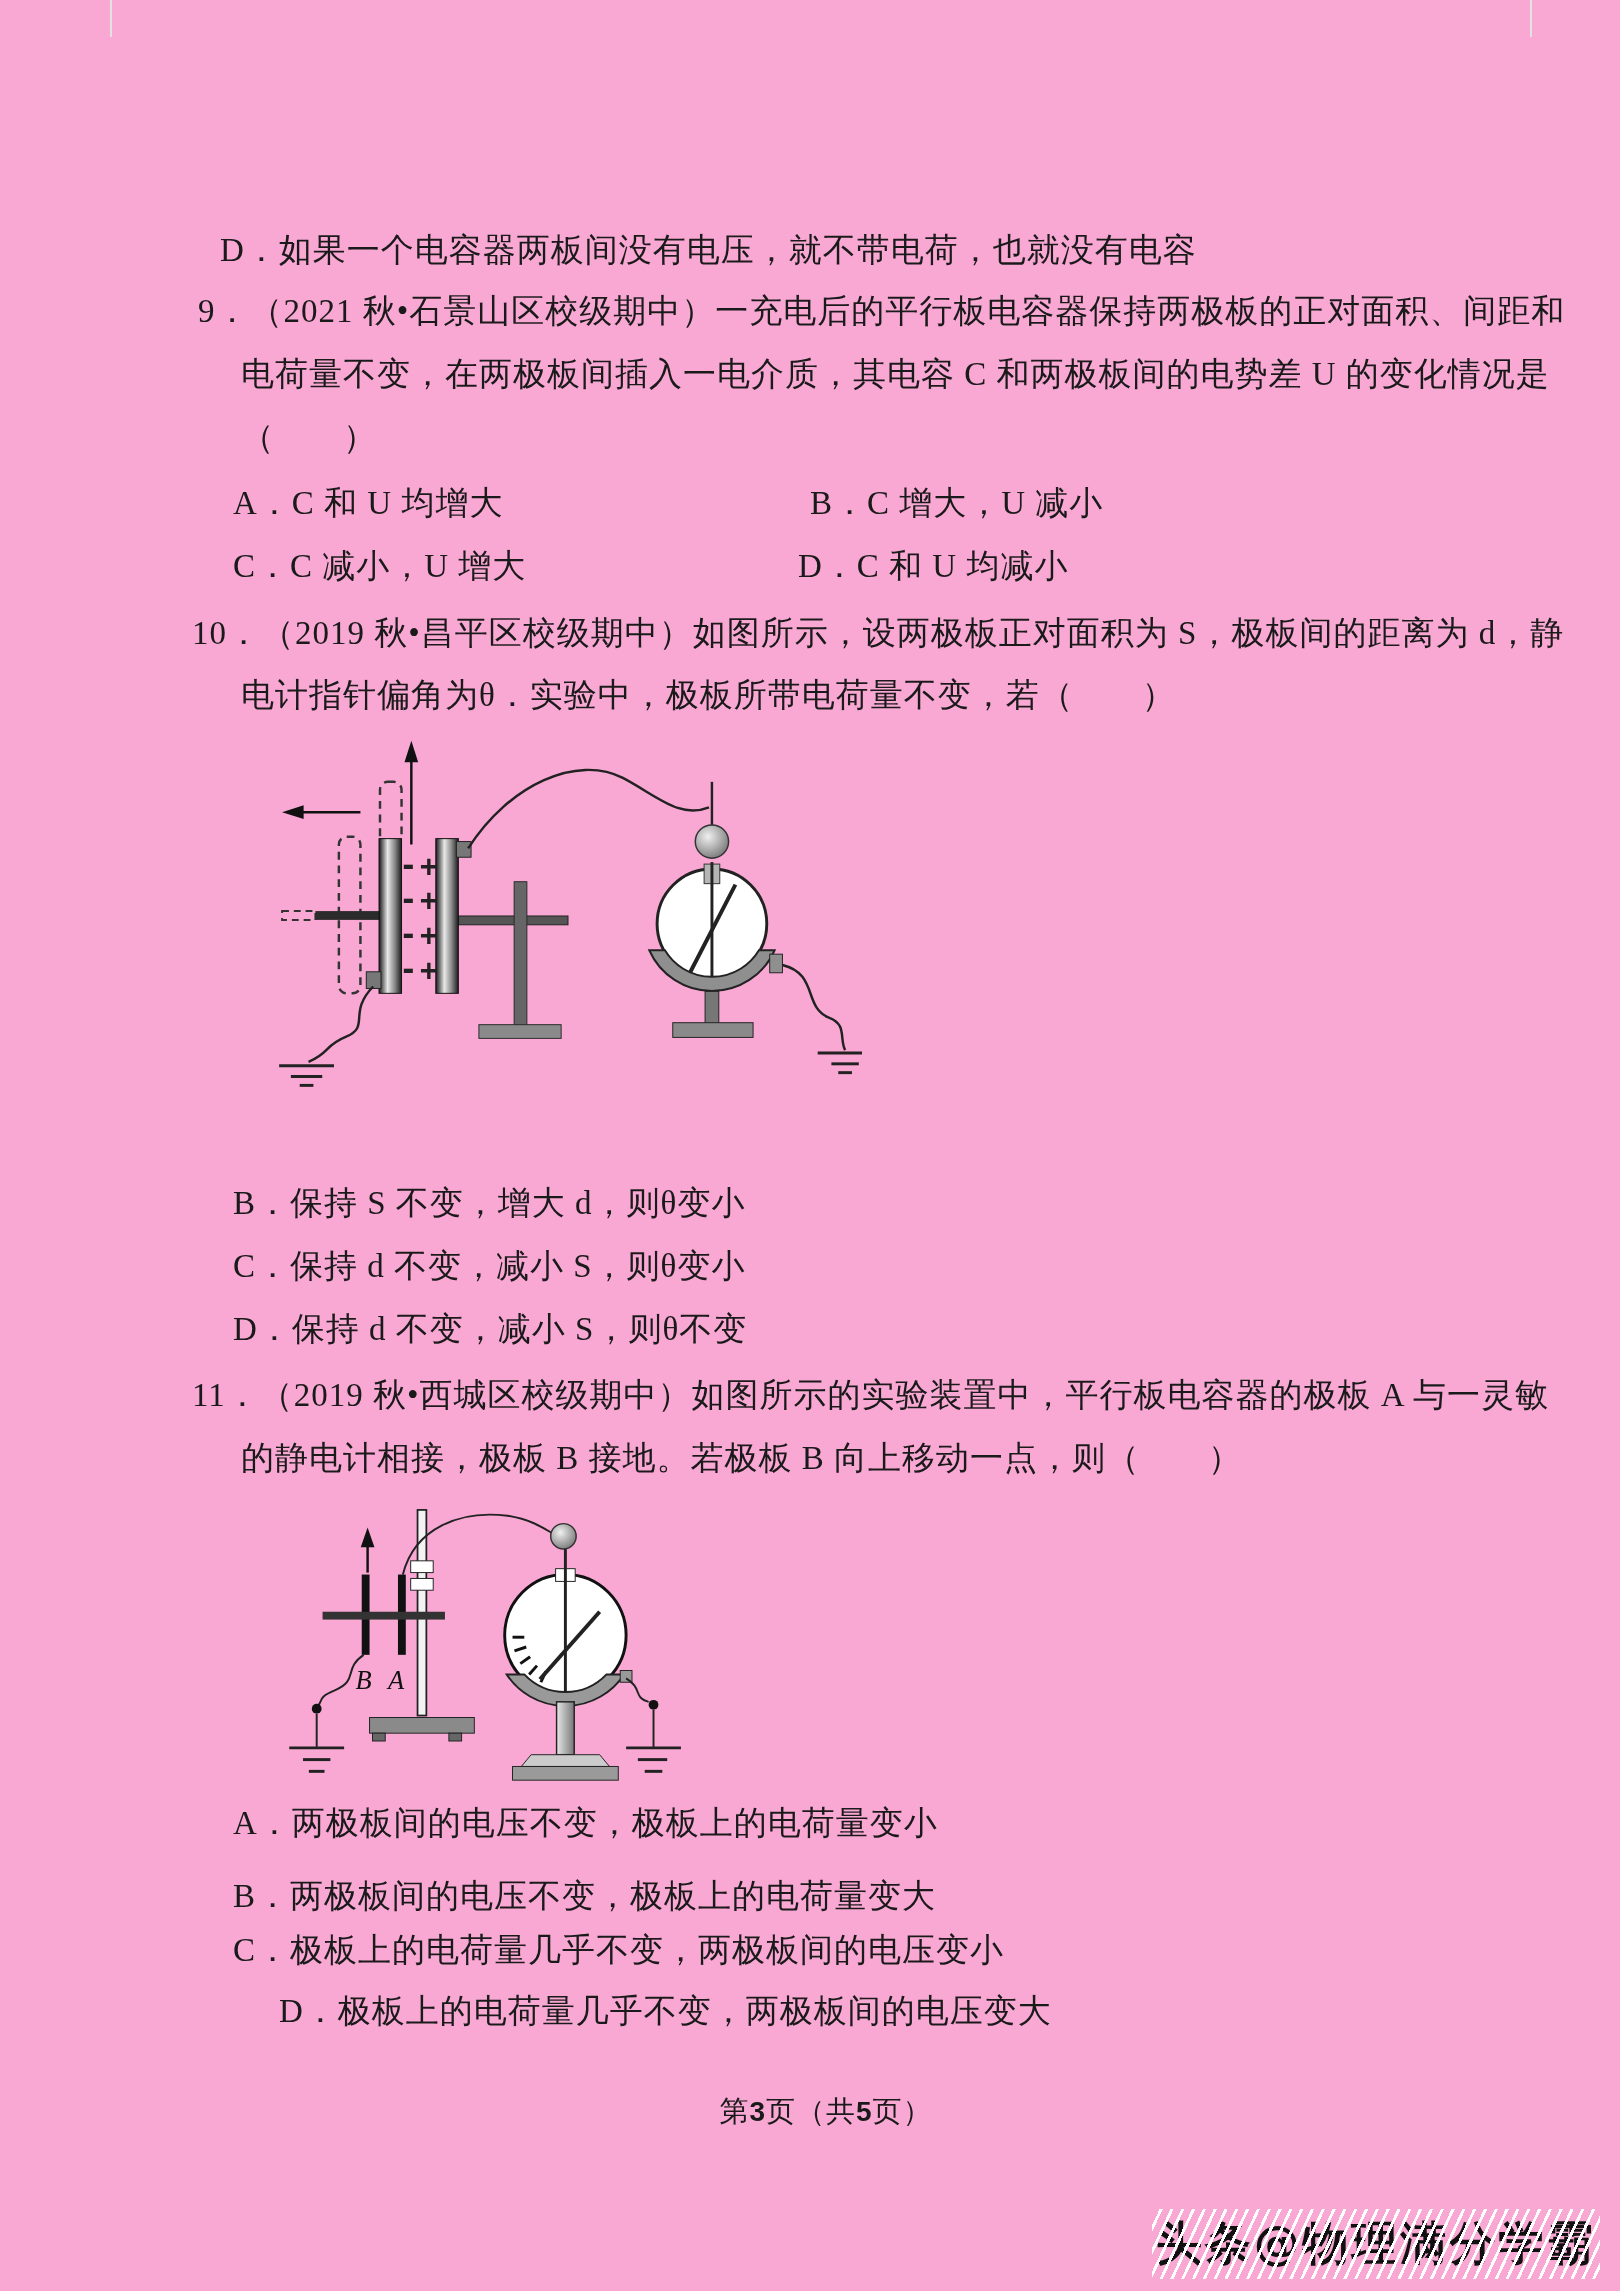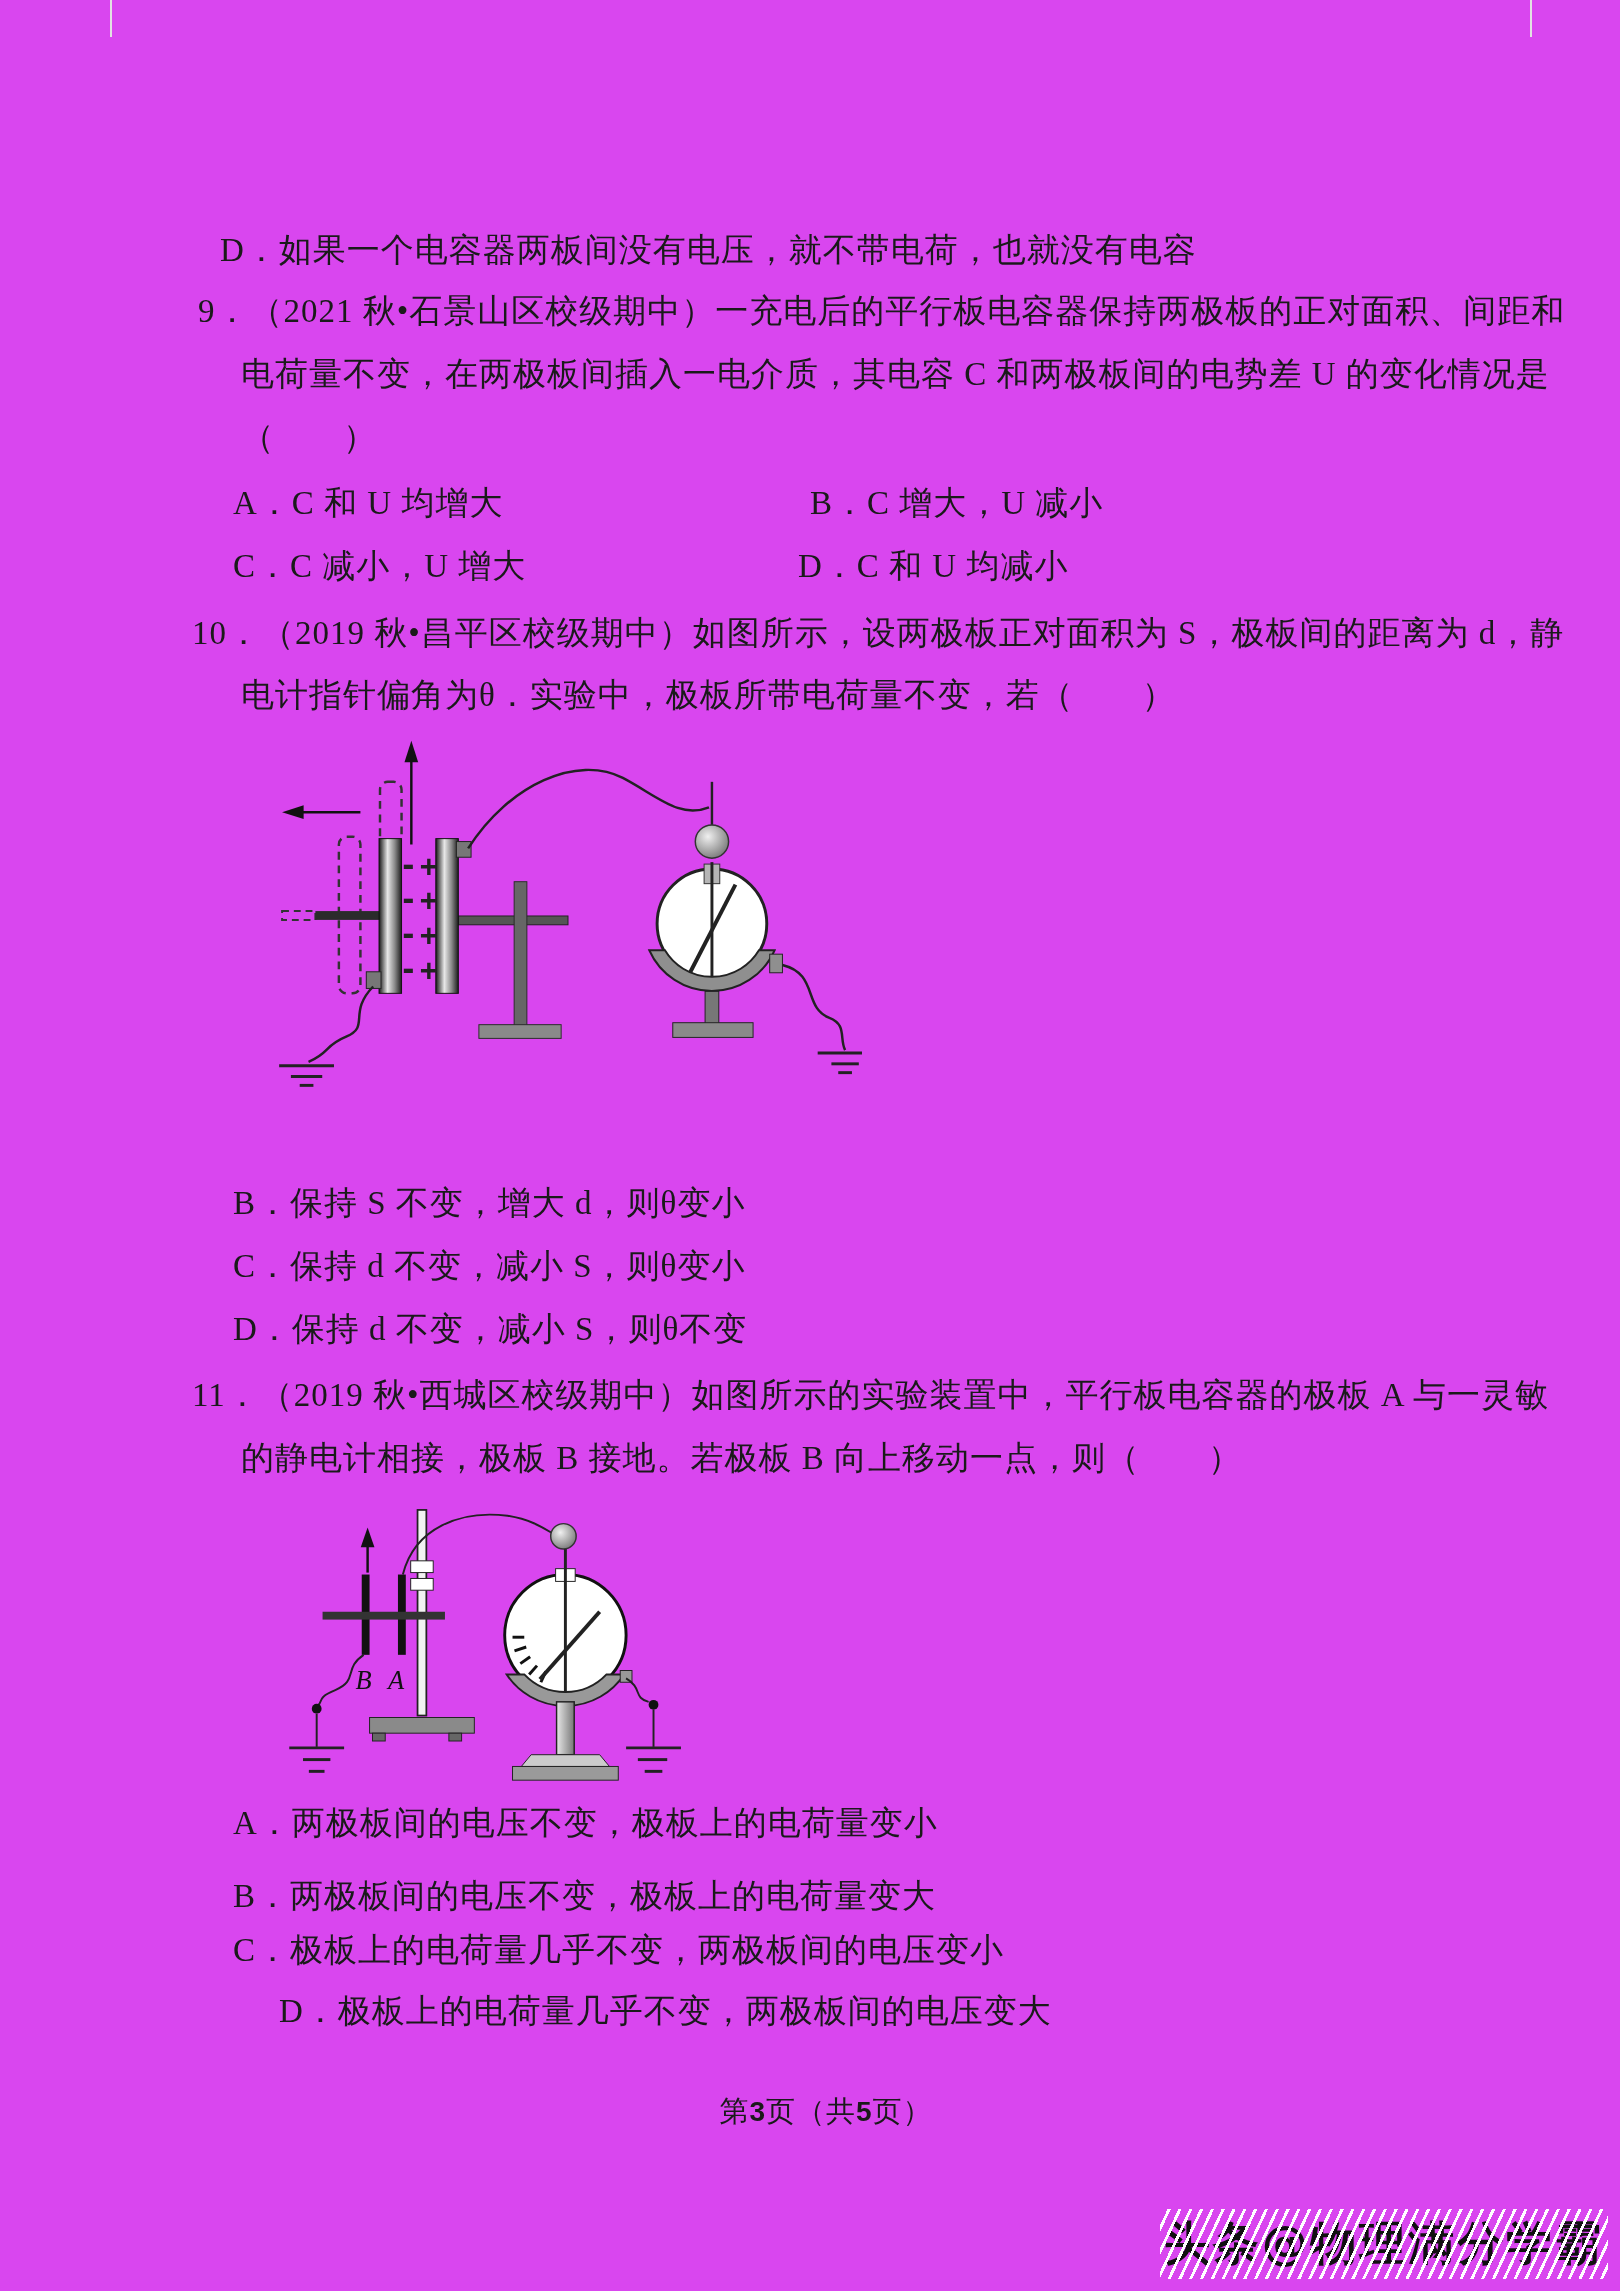--- a/index.html
+++ b/index.html
@@ -1,17 +1,17 @@
 <!DOCTYPE html>
 <html><head>
 <meta charset="utf-8">
 <style>
   html,body{margin:0;padding:0;background:#ffffff;}
   .page{
-    position:relative;width:1620px;height:2292px;background:#d946ef;overflow:hidden;
+    position:relative;width:1620px;height:2292px;background:#f9a8d4;overflow:hidden;
     font-family:"Liberation Serif","DejaVu Serif",serif;color:#1a1a1a;
   }
   .tline{position:absolute;font-size:33px;line-height:43px;white-space:nowrap;letter-spacing:1px;}
   .edge-mark{position:absolute;top:0;width:2px;height:37px;background:#e2e2e2;}
   .fig{position:absolute;}
   .footer{position:absolute;left:0;right:0;text-align:center;font-size:29px;letter-spacing:1px;}
   .footer b{font-family:"Liberation Sans","DejaVu Sans",sans-serif;font-size:28px;}
   .watermark{
     position:absolute;font-family:"DejaVu Sans","Liberation Sans",sans-serif;
     font-weight:900;font-size:46px;letter-spacing:2.9px;color:#101010;white-space:nowrap;
@@ -203,16 +203,16 @@
     </g>
   </svg>
 
   <div class="tline" style="top:1802px;left:233px;">A．两极板间的电压不变，极板上的电荷量变小</div>
   <div class="tline" style="top:1864px;left:233px;margin-top:11px;">B．两极板间的电压不变，极板上的电荷量变大</div>
   <div class="tline" style="top:1929px;left:233px;">C．极板上的电荷量几乎不变，两极板间的电压变小</div>
   <div class="tline" style="top:1990px;left:233px;margin-left:46px;">D．极板上的电荷量几乎不变，两极板间的电压变大</div>
 
   <div class="footer" style="top:2092px;padding-left:32px;"><span>第</span><b>3</b><span>页（共</span><b>5</b><span>页）</span></div>
 
-  <div class="watermark" style="top:2213px;right:16px;">头条@物理满分学霸</div>
+  <div class="watermark" style="top:2213px;right:24px;">头条@物理满分学霸</div>
 
 </div>
 
 
 </body></html>

